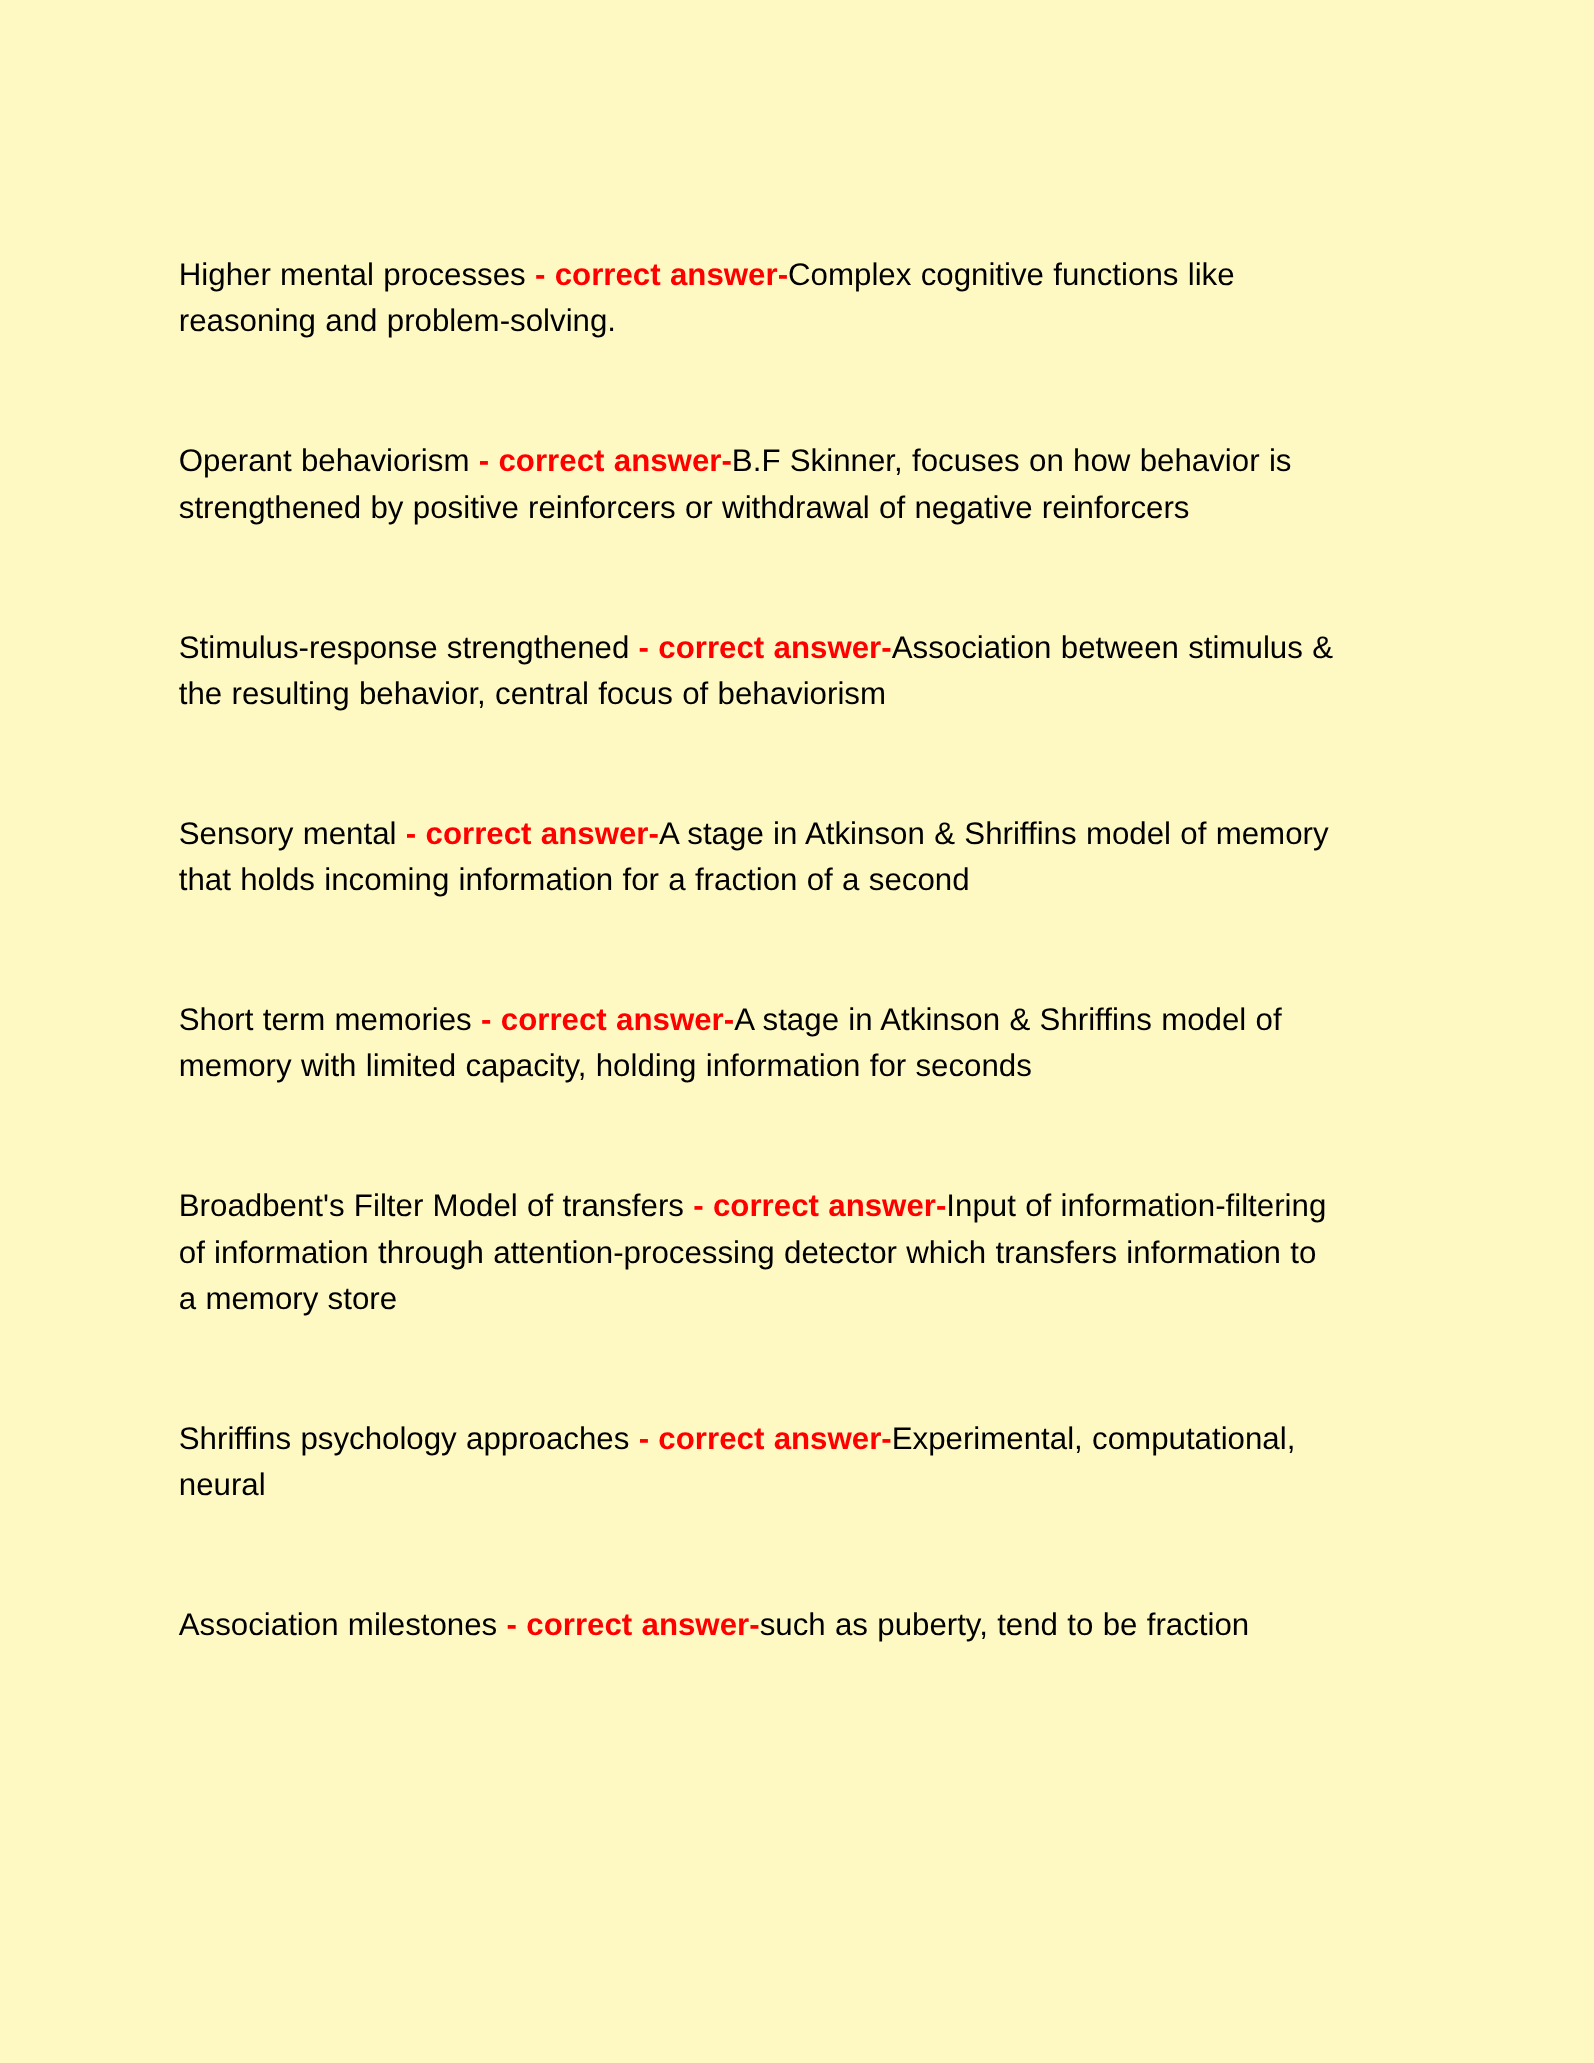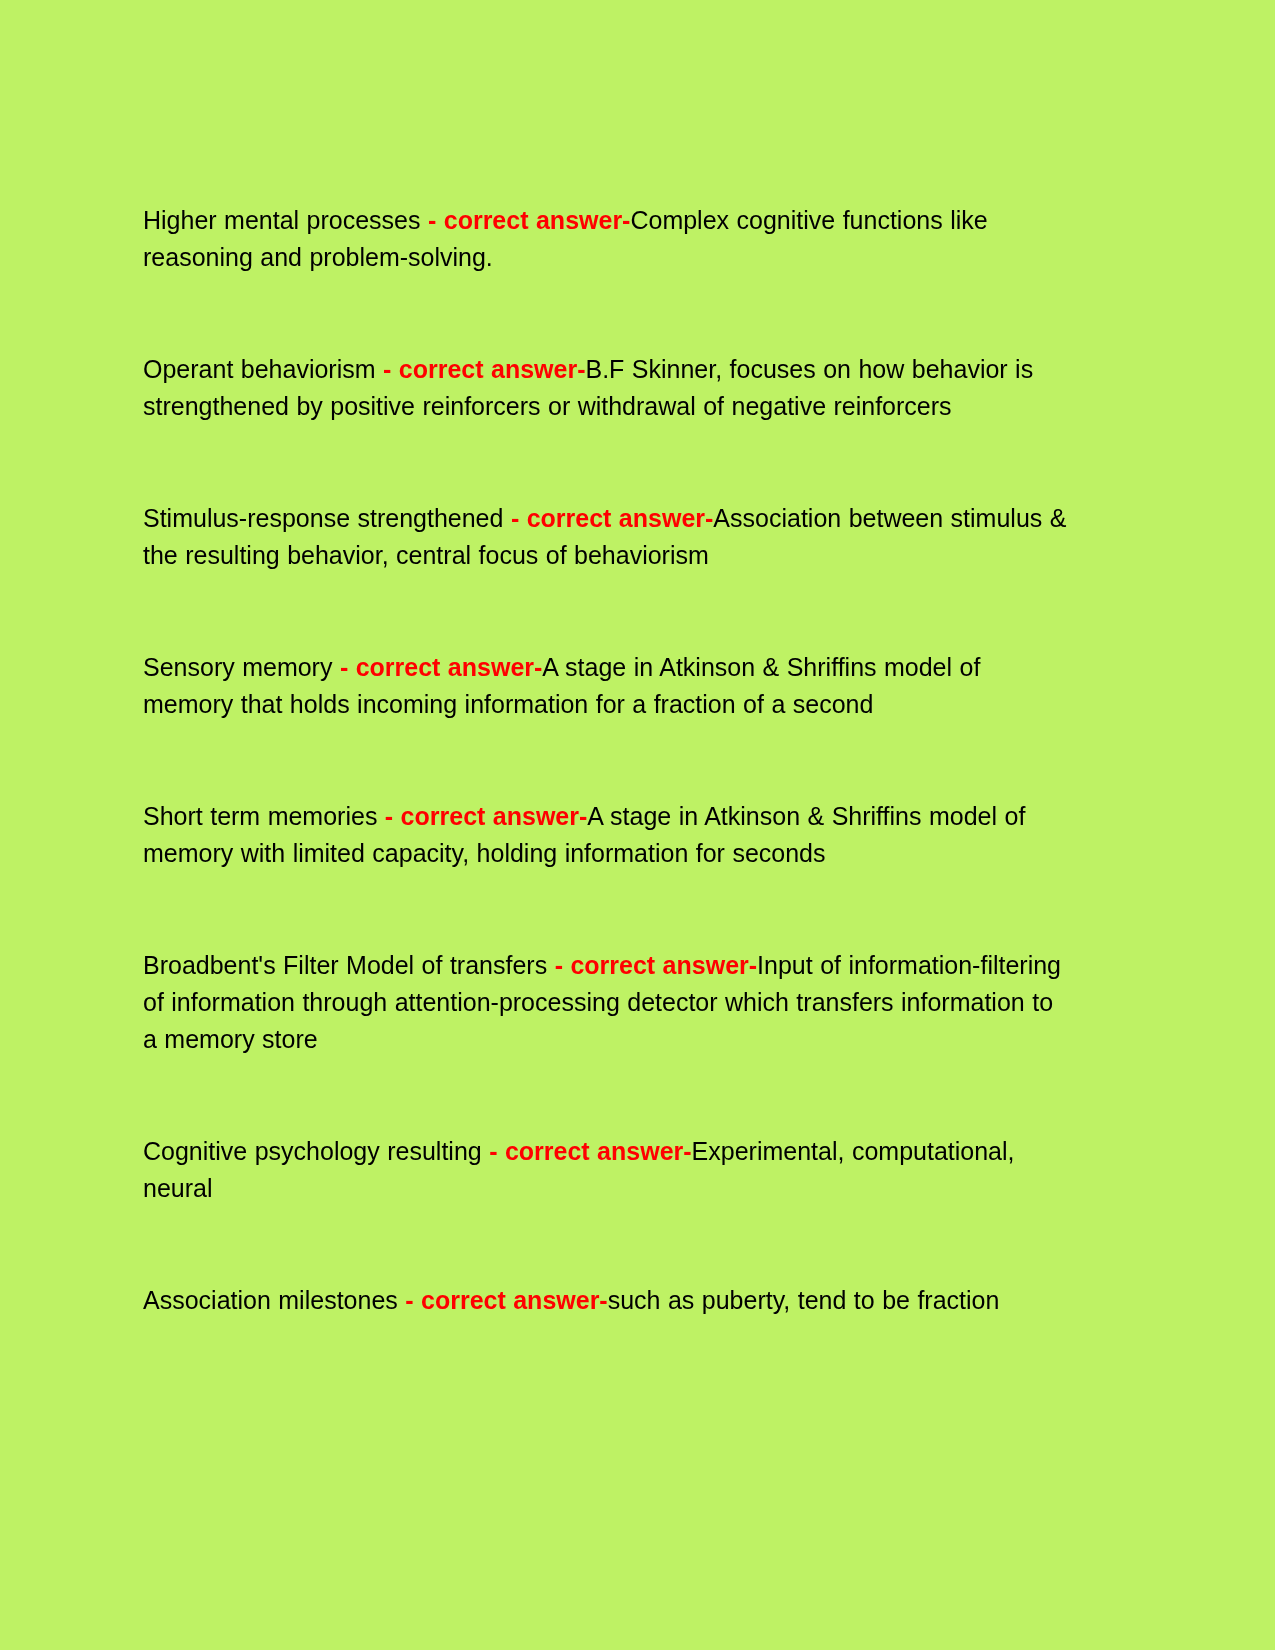--- a/index.html
+++ b/index.html
@@ -4,21 +4,21 @@
 <style>
   html, body {
     margin: 0;
     padding: 0;
     background: #ffffff;
   }
   .page {
     position: relative;
     width: 1275px;
     height: 1650px;
-    background: #bef264;
+    background: #fef9c3;
     box-sizing: border-box;
     padding: 202px 0 0 143px;
     overflow: hidden;
     font-family: "Liberation Sans", "DejaVu Sans", sans-serif;
     font-size: 25px;
     line-height: 37px;
     color: #000000;
   }
   .content {
     width: 930px;
@@ -41,24 +41,24 @@
 <body>
 
 <main class="page">
   <div class="content">
   <p class="entry"><span class="term">Higher mental processes </span><span class="marker">- correct answer-</span><span class="definition">Complex cognitive functions like reasoning and problem-solving.</span></p>
 
   <p class="entry"><span class="term">Operant behaviorism </span><span class="marker">- correct answer-</span><span class="definition">B.F Skinner, focuses on how behavior is strengthened by positive reinforcers or withdrawal of negative reinforcers</span></p>
 
   <p class="entry"><span class="term">Stimulus-response strengthened </span><span class="marker">- correct answer-</span><span class="definition">Association between stimulus &amp; the resulting behavior, central focus of behaviorism</span></p>
 
-  <p class="entry"><span class="term">Sensory memory </span><span class="marker">- correct answer-</span><span class="definition">A stage in Atkinson &amp; Shriffins model of memory that holds incoming information for a fraction of a second</span></p>
+  <p class="entry"><span class="term">Sensory mental </span><span class="marker">- correct answer-</span><span class="definition">A stage in Atkinson &amp; Shriffins model of memory that holds incoming information for a fraction of a second</span></p>
 
   <p class="entry"><span class="term">Short term memories </span><span class="marker">- correct answer-</span><span class="definition">A stage in Atkinson &amp; Shriffins model of memory with limited capacity, holding information for seconds</span></p>
 
 
   <p class="entry"><span class="term">Broadbent's Filter Model of transfers </span><span class="marker">- correct answer-</span><span class="definition">Input of information-filtering of information through attention-processing detector which transfers information to a memory store</span></p>
 
-  <p class="entry"><span class="term">Cognitive psychology resulting </span><span class="marker">- correct answer-</span><span class="definition">Experimental, computational, neural</span></p>
+  <p class="entry"><span class="term">Shriffins psychology approaches </span><span class="marker">- correct answer-</span><span class="definition">Experimental, computational, neural</span></p>
 
   <p class="entry"><span class="term">Association milestones </span><span class="marker">- correct answer-</span><span class="definition">such as puberty, tend to be fraction</span></p>
 </div>
 </main>
 
 </body></html>

